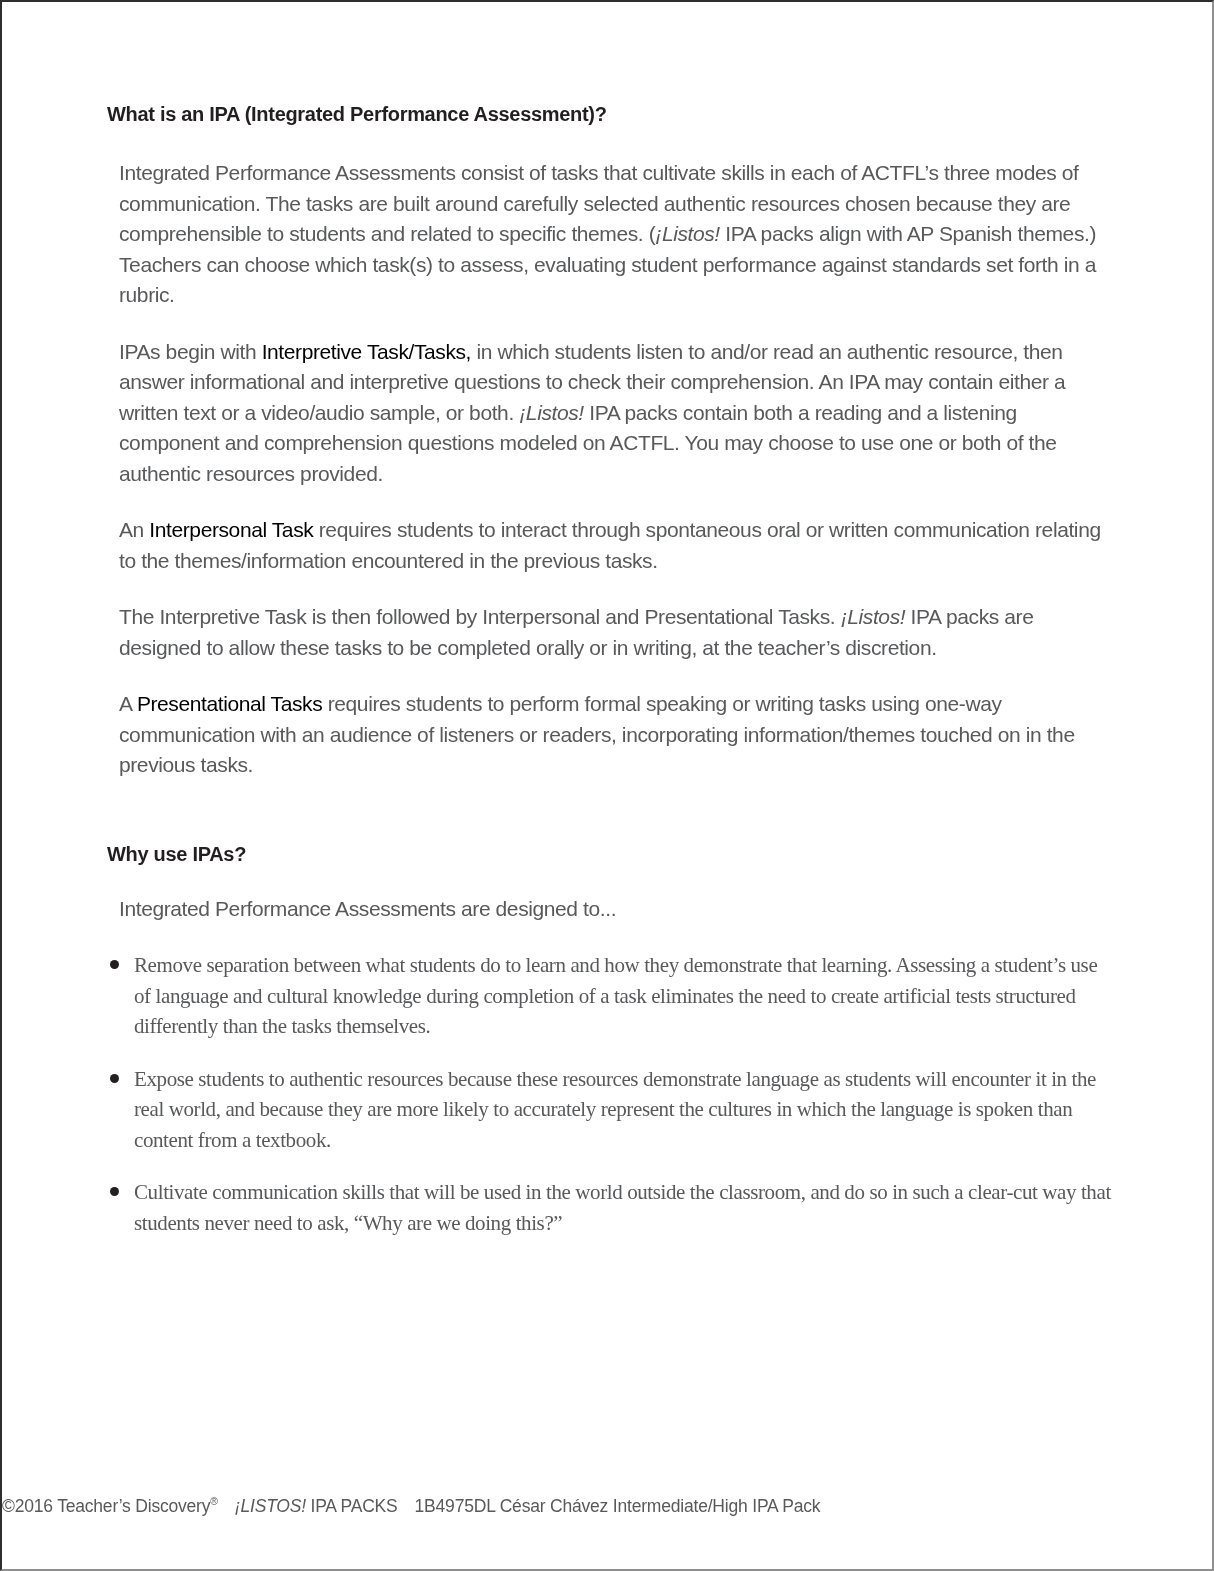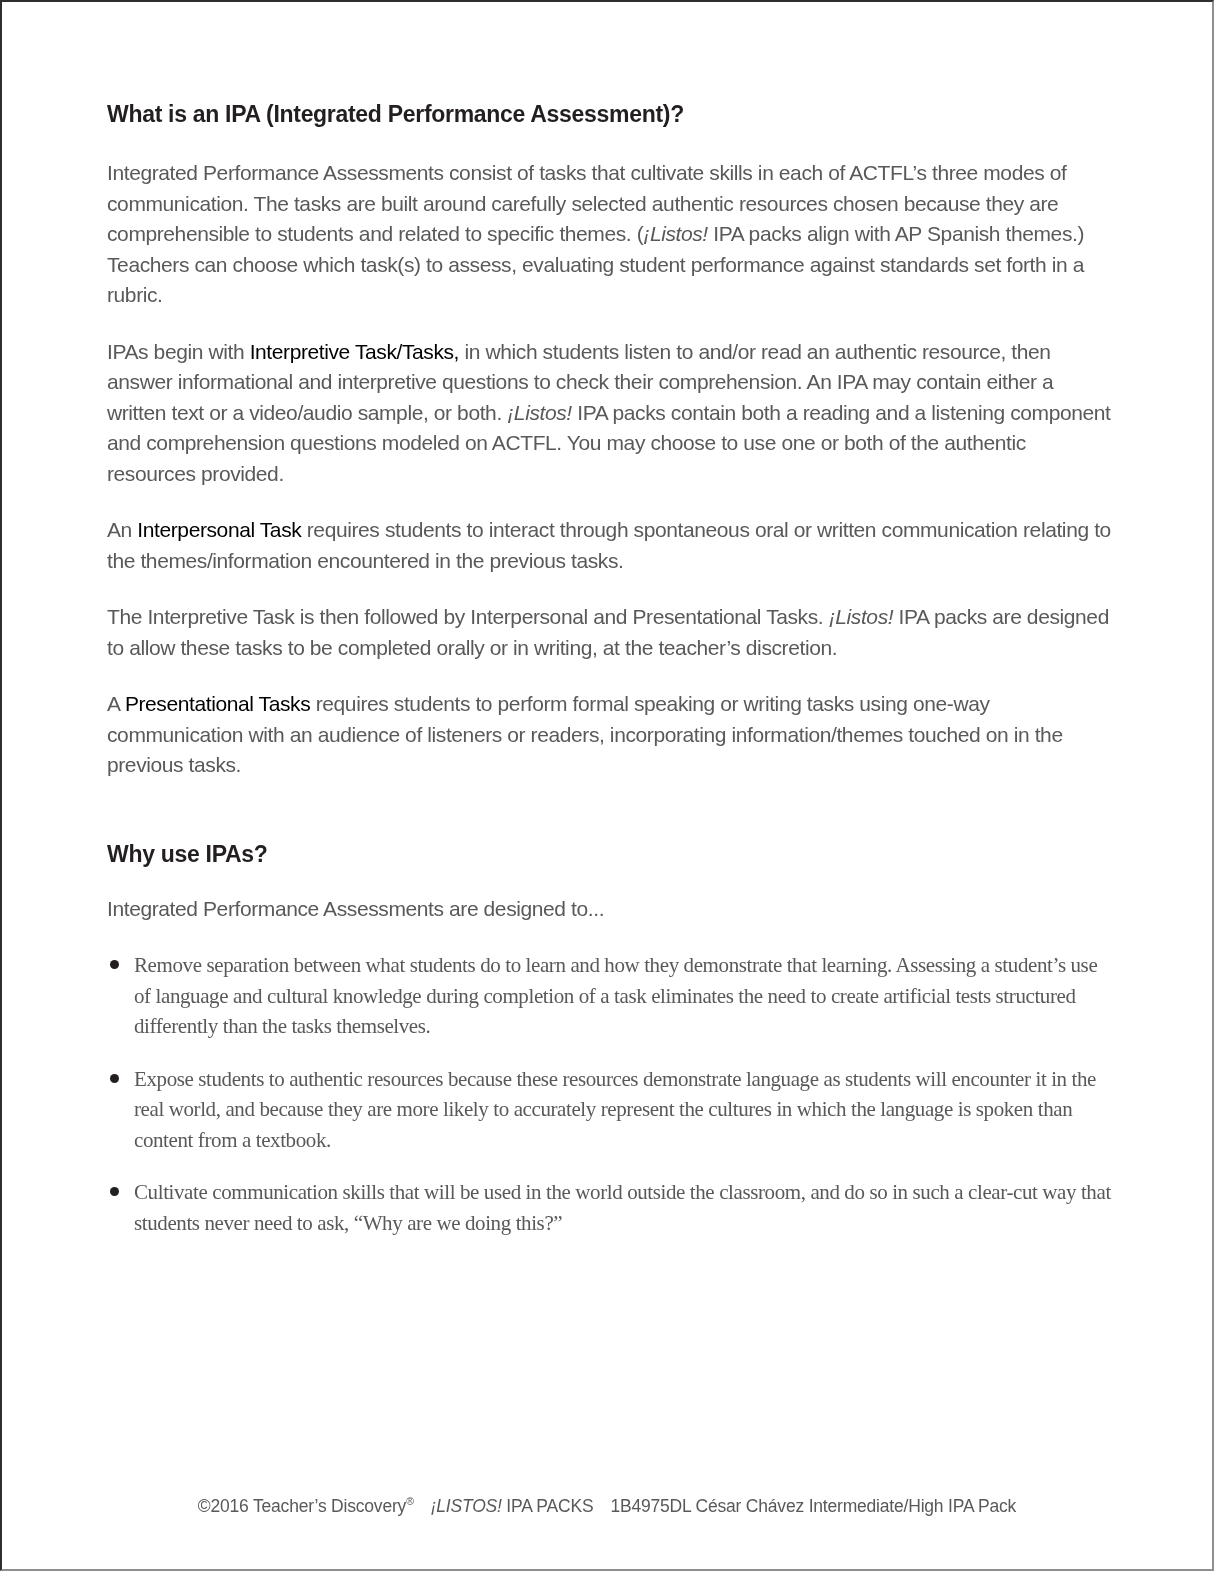--- a/index.html
+++ b/index.html
@@ -20,32 +20,32 @@
     font-family: "Liberation Sans", sans-serif;
     overflow: hidden;
   }
   .content {
     padding: 94px 100px 0 105px;
     width: 1005px;
     box-sizing: content-box;
   }
   .section-heading {
     margin: 0 0 26px 0;
-    font-size: 23px;
+    font-size: 20px;
     line-height: 36px;
     font-weight: 700;
     letter-spacing: -0.3px;
     color: #231f20;
   }
   .section-heading.second {
     margin-top: 55px;
     margin-bottom: 22px;
   }
   .body-par {
-    margin: 0 0 26px 0;
+    margin: 0 0 26px 12px;
     font-size: 21px;
     line-height: 30.5px;
     letter-spacing: -0.4px;
     color: #58595b;
   }
   .body-par .run-bold {
     font-weight: 400;
     color: #000000;
   }
   .run-italic { font-style: italic; }
@@ -73,21 +73,21 @@
     width: 9px;
     height: 9px;
     border-radius: 50%;
     background: #231f20;
   }
   .page-footer {
     position: absolute;
     left: 0;
     right: 0;
     bottom: 52px;
-    text-align: center;
+    text-align: left;
     font-size: 17.5px;
     letter-spacing: -0.2px;
     color: #58595b;
   }
 </style>
 </head>
 <body>
 
 <div class="page">
   <div class="content">

